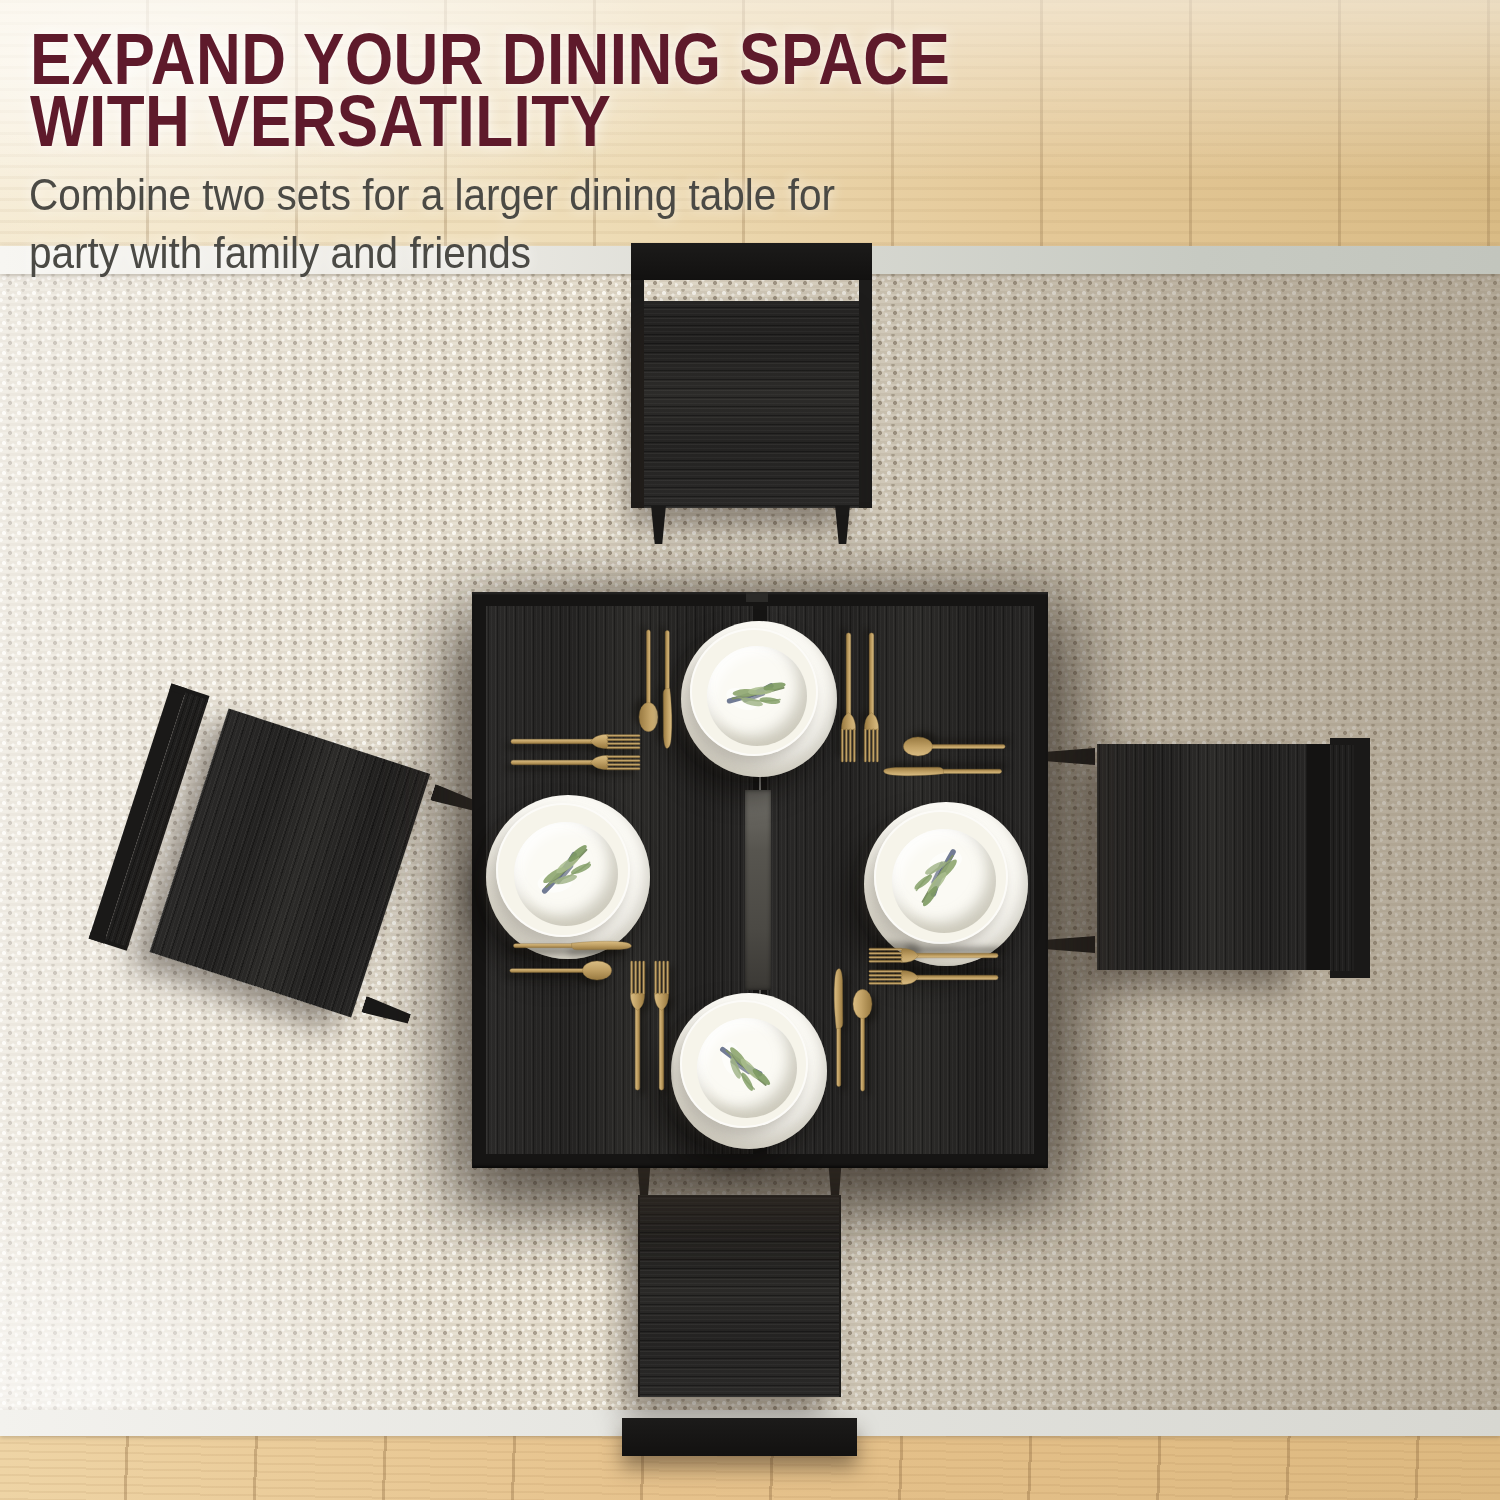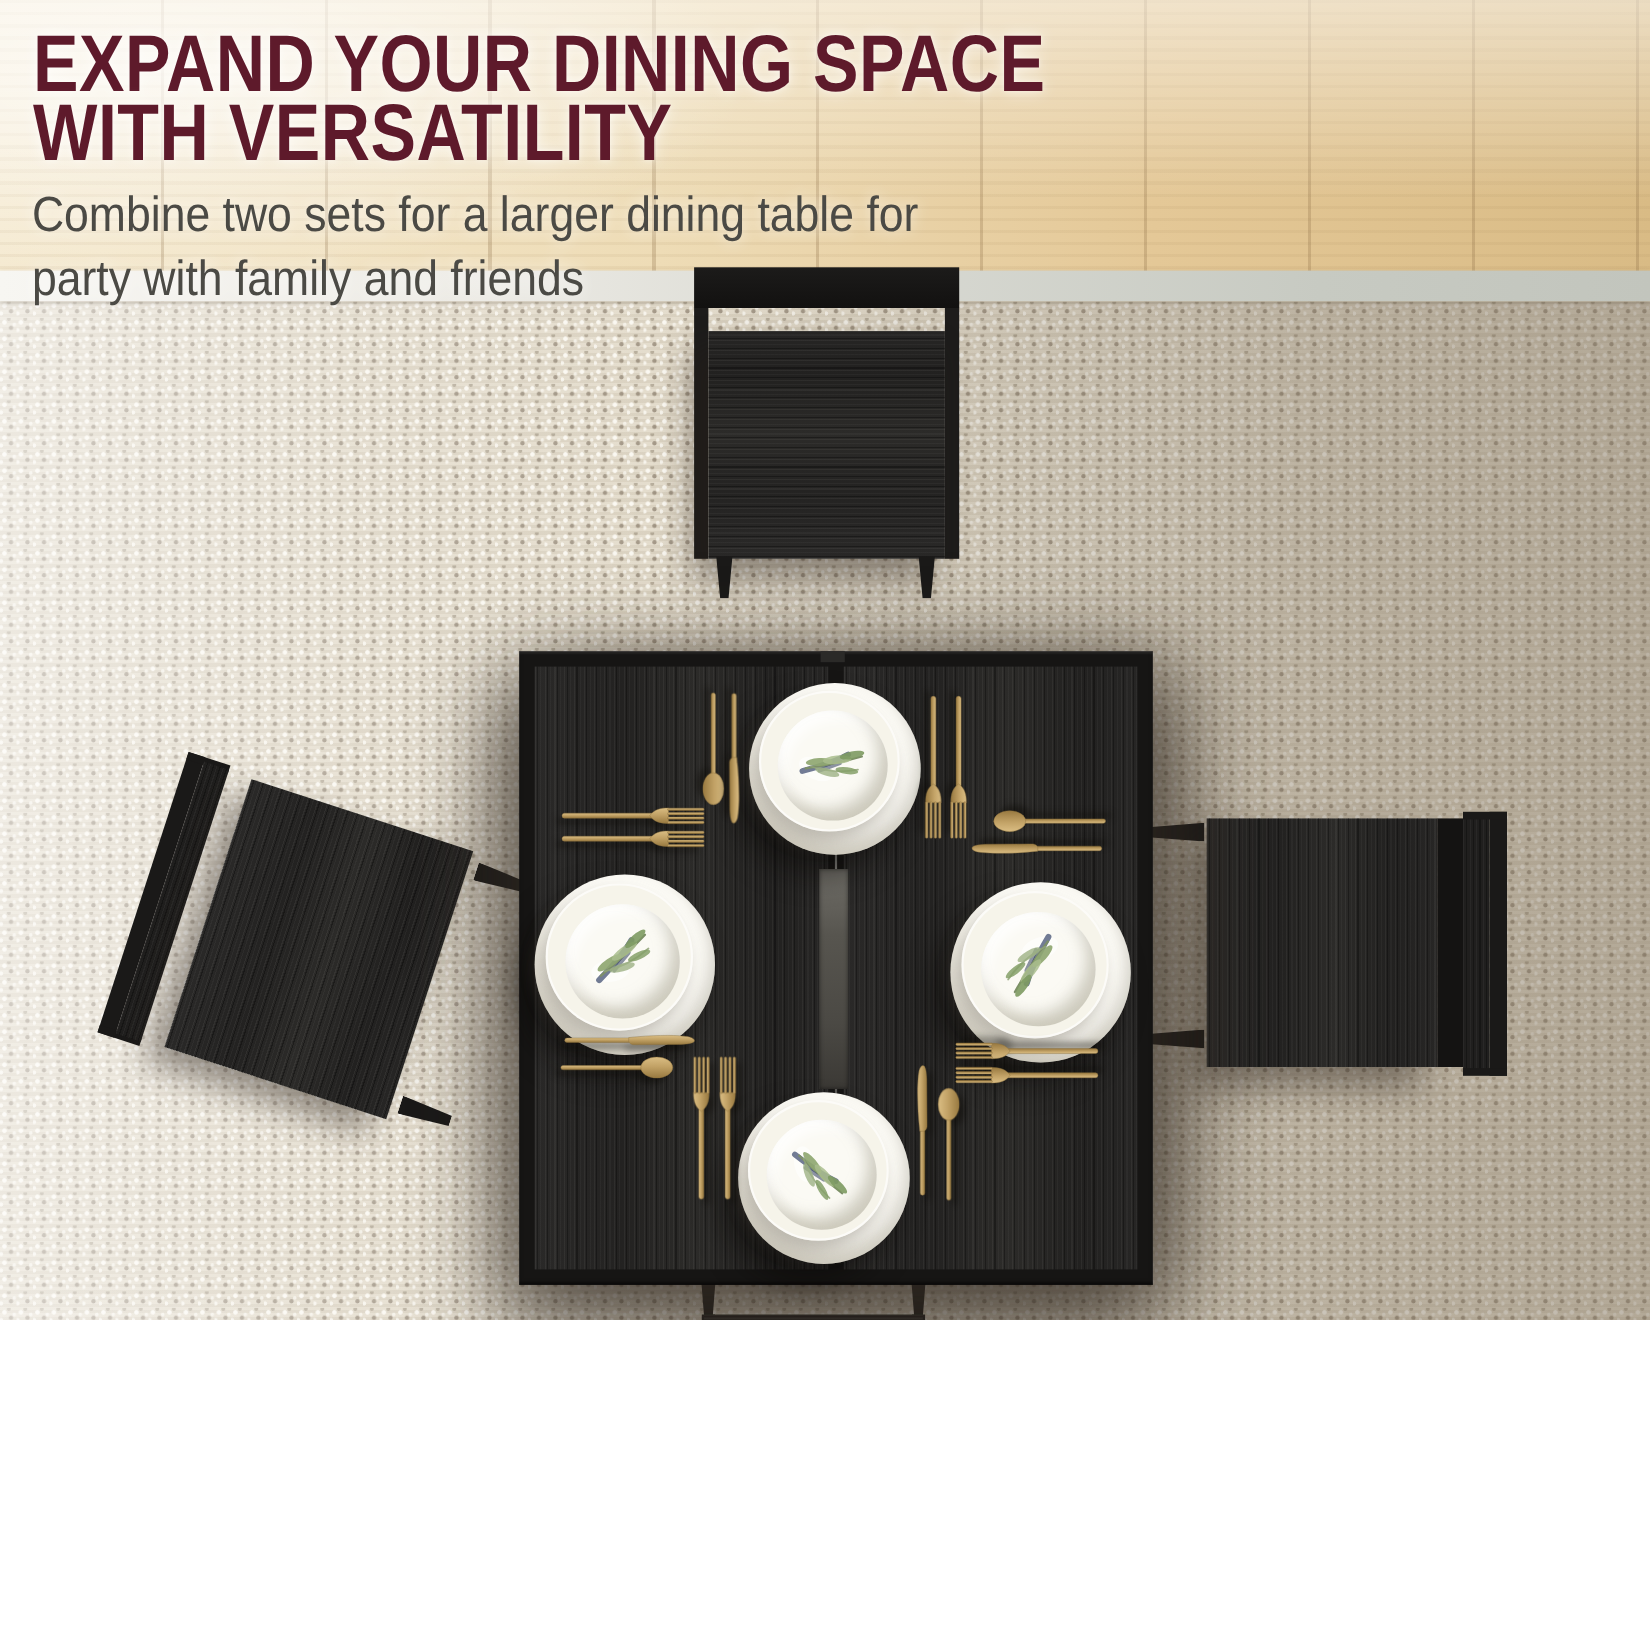--- a/index.html
+++ b/index.html
@@ -1,17 +1,17 @@
 <!DOCTYPE html>
 <html style="--headline: #5e1a2b; --subtitle: #4b4a45; --gold: #c2a266; --table_black: #1e1d1c; --rug_light: #efe9dd; --rug_dark: #b3a492; --rug_border_band: #c7cac2; --wood_floor_top: #eedcb6; --wood_floor_bottom: #e3c18c;"><head>
 <meta charset="utf-8">
 <style>
   html,body{margin:0;padding:0;background:#ffffff;}
   .stage{
-    position:relative;width:1500px;height:1200px;overflow:hidden;
+    position:relative;width:1500px;height:1500px;overflow:hidden;
     font-family:"Liberation Sans", sans-serif;
   }
   .abs{position:absolute;}
 
   
   .floor-top{
     left:0;top:0;width:1500px;height:280px;
     background:
       linear-gradient(180deg, rgba(255,255,255,.5), rgba(255,255,255,0) 65%),
       radial-gradient(ellipse 760px 260px at 10% 25%, rgba(255,255,255,.65), transparent 70%),

